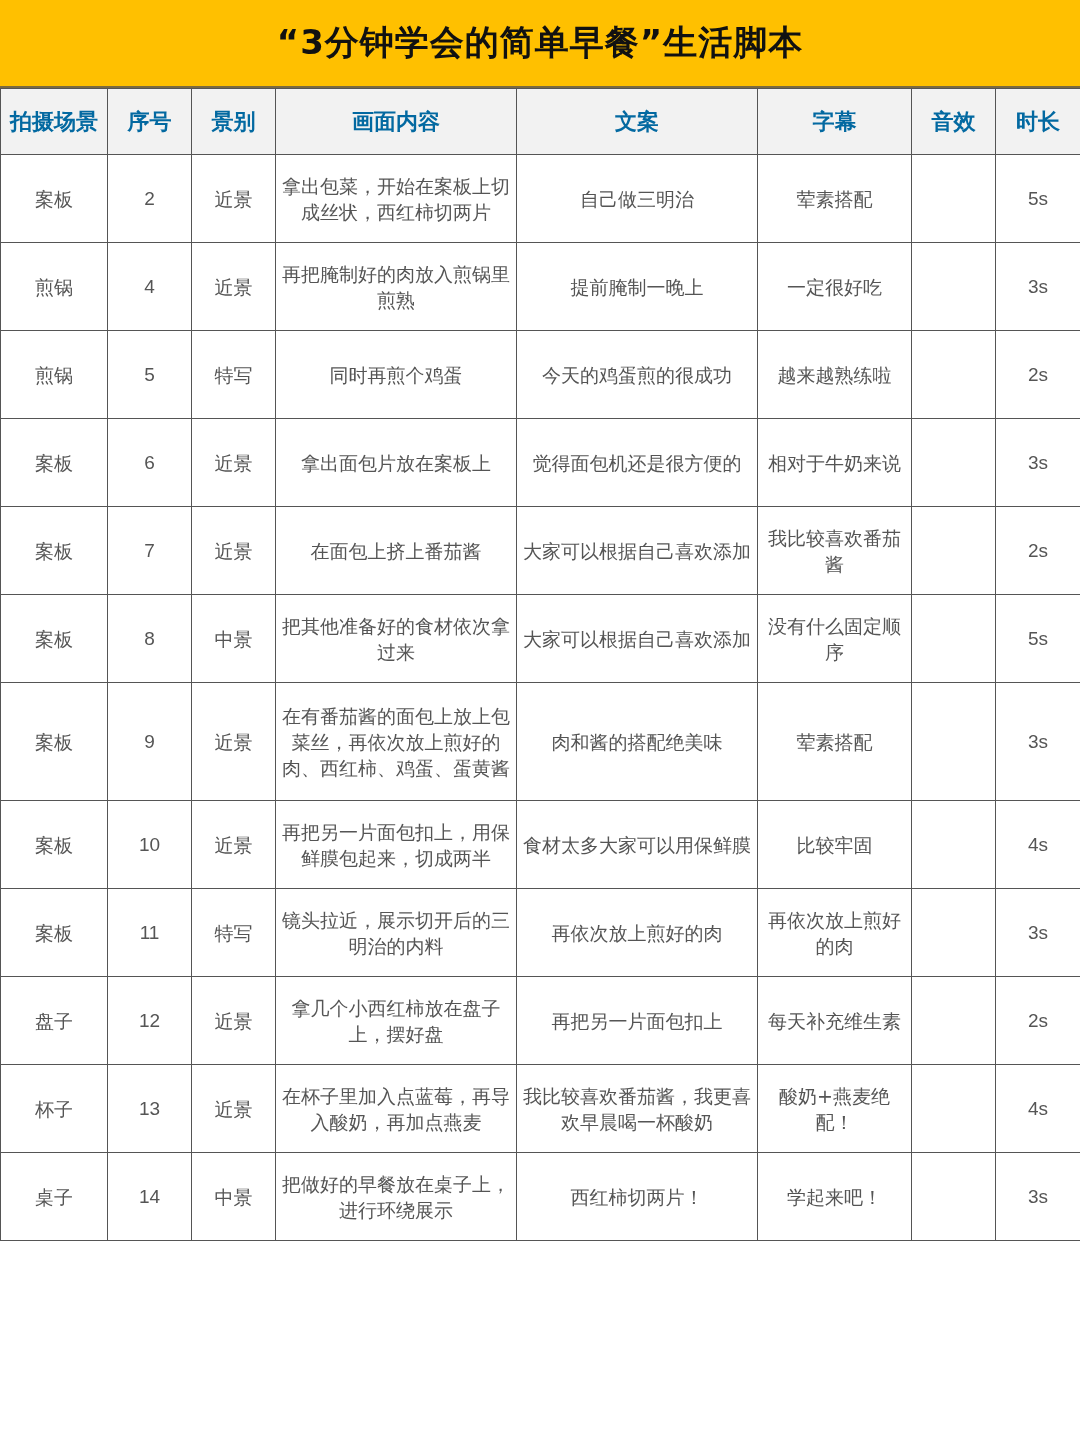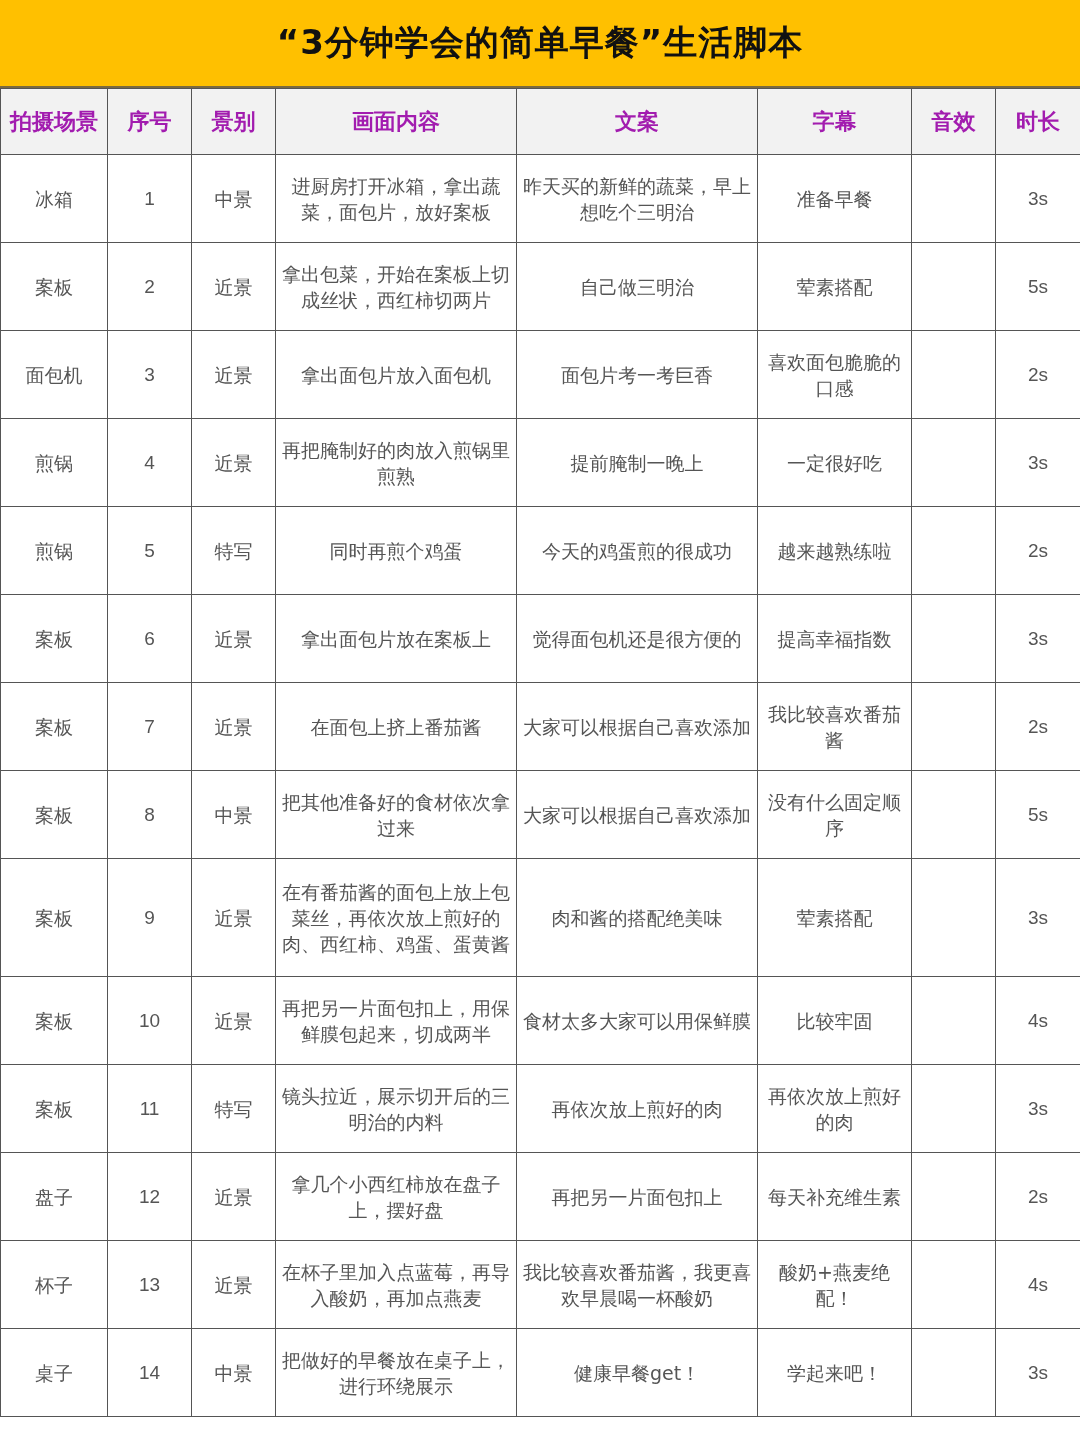--- a/index.html
+++ b/index.html
@@ -14,21 +14,21 @@
   }
   table.script {
     position: absolute; left: 0; top: 88px;
     border-collapse: collapse; table-layout: fixed; width: 1080px;
   }
   table.script th, table.script td {
     border: 1.5px solid #555; text-align: center; vertical-align: middle;
     padding: 0 4px; box-sizing: border-box; overflow: hidden;
   }
   table.script th {
-    height: 66px; background: #f2f2f2; font-size: 22px; font-weight: bold; color: #a21caf;
+    height: 66px; background: #f2f2f2; font-size: 22px; font-weight: bold; color: #0369a1;
     white-space: nowrap; padding: 0 2px;
   }
   table.script td {
     height: 88px; font-size: 19px; color: #555; line-height: 26px; background: #fff;
   }
   table.script tr.tall td { height: 118px; }
   td.num, td.dur { font-family: "Liberation Sans", sans-serif; font-size: 21px; color: #666; }
   td.dur { text-align: center; }
 </style>
 </head>
@@ -56,48 +56,28 @@
       <th>景别</th>
       <th>画面内容</th>
       <th>文案</th>
       <th>字幕</th>
       <th>音效</th>
       <th>时长</th>
     </tr>
   </thead>
   <tbody id="tbody">
       <tr>
-        <td>冰箱</td>
-        <td class="num">1</td>
-        <td>中景</td>
-        <td>进厨房打开冰箱，拿出蔬菜，面包片，放好案板</td>
-        <td>昨天买的新鲜的蔬菜，早上想吃个三明治</td>
-        <td>准备早餐</td>
-        <td></td>
-        <td class="dur">3s</td>
-      </tr>
-      <tr>
         <td>案板</td>
         <td class="num">2</td>
         <td>近景</td>
         <td>拿出包菜，开始在案板上切成丝状，西红柿切两片</td>
         <td>自己做三明治</td>
         <td>荤素搭配</td>
         <td></td>
         <td class="dur">5s</td>
-      </tr>
-      <tr>
-        <td>面包机</td>
-        <td class="num">3</td>
-        <td>近景</td>
-        <td>拿出面包片放入面包机</td>
-        <td>面包片考一考巨香</td>
-        <td>喜欢面包脆脆的口感</td>
-        <td></td>
-        <td class="dur">2s</td>
       </tr>
       <tr>
         <td>煎锅</td>
         <td class="num">4</td>
         <td>近景</td>
         <td>再把腌制好的肉放入煎锅里煎熟</td>
         <td>提前腌制一晚上</td>
         <td>一定很好吃</td>
         <td></td>
         <td class="dur">3s</td>
@@ -111,21 +91,21 @@
         <td>越来越熟练啦</td>
         <td></td>
         <td class="dur">2s</td>
       </tr>
       <tr>
         <td>案板</td>
         <td class="num">6</td>
         <td>近景</td>
         <td>拿出面包片放在案板上</td>
         <td>觉得面包机还是很方便的</td>
-        <td>提高幸福指数</td>
+        <td>相对于牛奶来说</td>
         <td></td>
         <td class="dur">3s</td>
       </tr>
       <tr>
         <td>案板</td>
         <td class="num">7</td>
         <td>近景</td>
         <td>在面包上挤上番茄酱</td>
         <td>大家可以根据自己喜欢添加</td>
         <td>我比较喜欢番茄酱</td>
@@ -190,19 +170,19 @@
         <td>我比较喜欢番茄酱，我更喜欢早晨喝一杯酸奶</td>
         <td>酸奶+燕麦绝配！</td>
         <td></td>
         <td class="dur">4s</td>
       </tr>
       <tr>
         <td>桌子</td>
         <td class="num">14</td>
         <td>中景</td>
         <td>把做好的早餐放在桌子上，进行环绕展示</td>
-        <td>健康早餐get！</td>
+        <td>西红柿切两片！</td>
         <td>学起来吧！</td>
         <td></td>
         <td class="dur">3s</td>
       </tr>
     </tbody>
 </table>
 
 </body></html>

